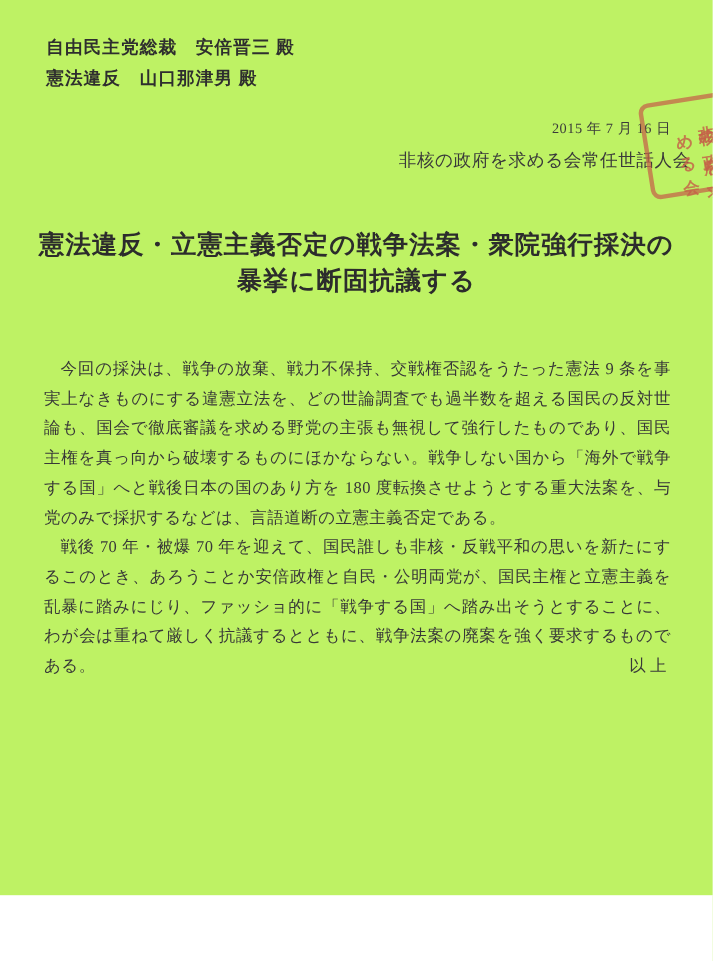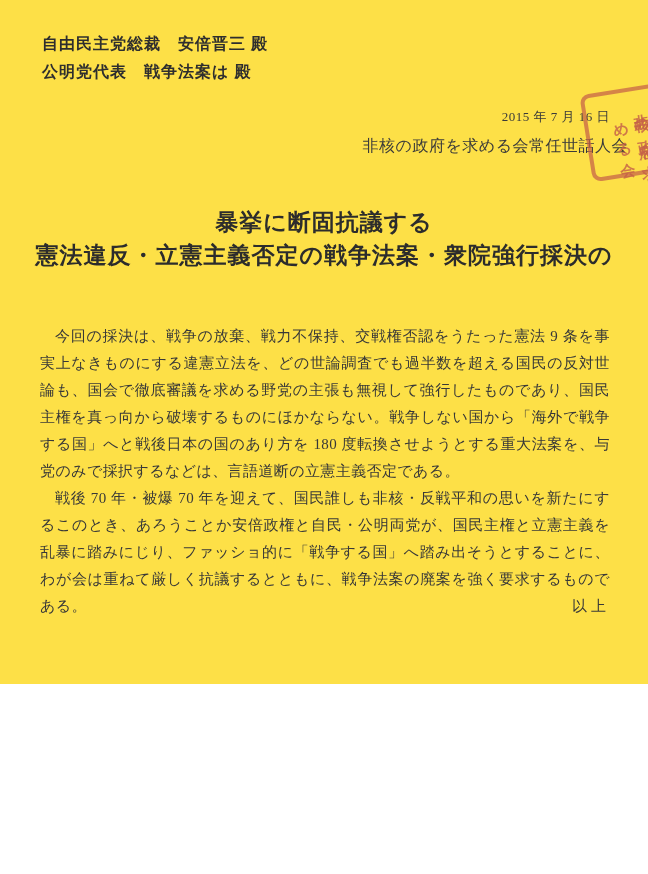--- a/index.html
+++ b/index.html
@@ -3,22 +3,22 @@
 <meta charset="utf-8">
 <style>
   html, body {
     margin: 0;
     padding: 0;
     background: #ffffff;
   }
   .page {
     position: relative;
     width: 648px;
-    height: 684px;
-    background: #fde047;
+    height: 814px;
+    background: #bef264;
     overflow: hidden;
     font-family: "Liberation Serif", "DejaVu Serif", serif;
     color: #343434;
   }
 
   
   .addressees {
     position: absolute;
     left: 42px;
     top: 30px;
@@ -111,34 +111,34 @@
     letter-spacing: 4px;
   }
 </style>
 </head>
 <body>
 
 <div class="page">
 
   <div class="addressees">
     <div class="addressee">自由民主党総裁　安倍晋三 殿</div>
-    <div class="addressee">公明党代表　戦争法案は 殿</div>
+    <div class="addressee">憲法違反　山口那津男 殿</div>
   </div>
 
   <div class="date-line">2015 年 7 月 16 日</div>
 
   <div class="sender-line">非核の政府を求める会常任世話人会</div>
 
   <div class="stamp">
     <div class="stamp-text">非核の政府を求める会</div>
   </div>
 
   <h1 class="title">
+    <span class="title-line">憲法違反・立憲主義否定の戦争法案・衆院強行採決の</span>
     <span class="title-line">暴挙に断固抗議する</span>
-    <span class="title-line">憲法違反・立憲主義否定の戦争法案・衆院強行採決の</span>
   </h1>
 
   <div class="body-text">
     <p>今回の採決は、戦争の放棄、戦力不保持、交戦権否認をうたった憲法 9 条を事実上なきものにする違憲立法を、どの世論調査でも過半数を超える国民の反対世論も、国会で徹底審議を求める野党の主張も無視して強行したものであり、国民主権を真っ向から破壊するものにほかならない。戦争しない国から「海外で戦争する国」へと戦後日本の国のあり方を 180 度転換させようとする重大法案を、与党のみで採択するなどは、言語道断の立憲主義否定である。</p>
     <p><span>戦後 70 年・被爆 70 年を迎えて、国民誰しも非核・反戦平和の思いを新たにするこのとき、あろうことか安倍政権と自民・公明両党が、国民主権と立憲主義を乱暴に踏みにじり、ファッショ的に「戦争する国」へ踏み出そうとすることに、わが会は重ねて厳しく抗議するとともに、戦争法案の廃案を強く要求するものである。</span><span class="closing-word">以上</span></p>
   </div>
 
 </div>
 
 </body></html>

